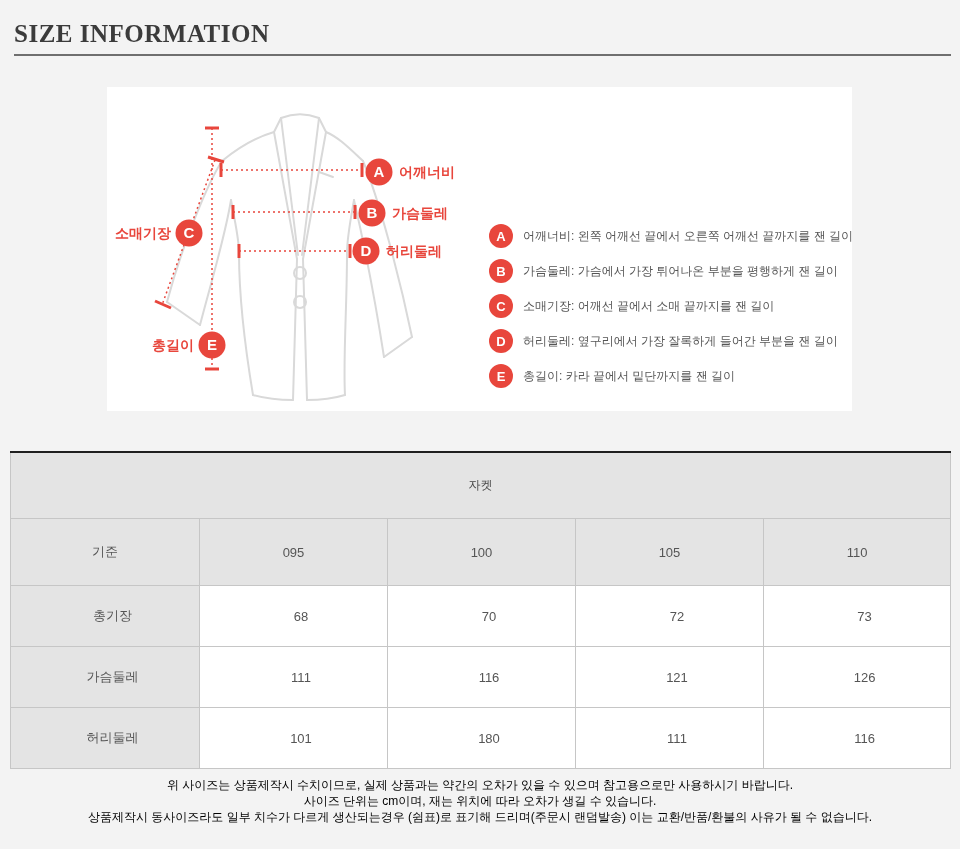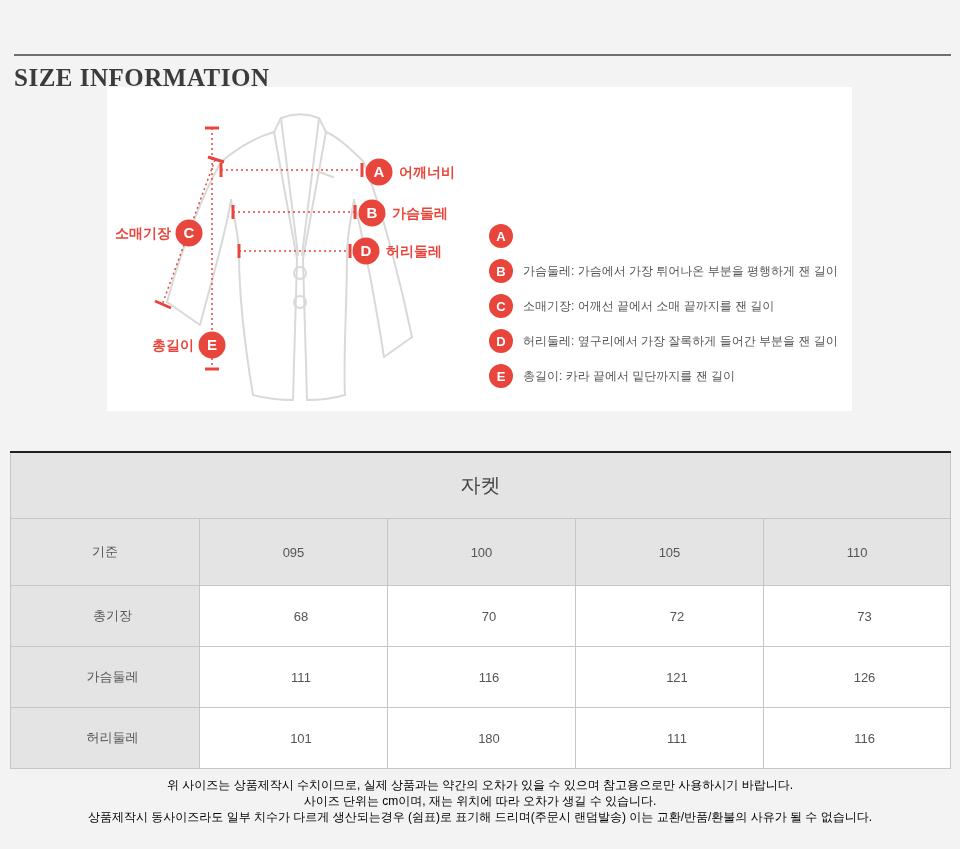--- a/index.html
+++ b/index.html
@@ -13,21 +13,21 @@
   html,body{margin:0;padding:0;}
   body{
     width:960px;height:849px;position:relative;
     background:var(--page-bg);
     font-family:"Liberation Sans","DejaVu Sans",sans-serif;
     overflow:hidden;
   }
   .page-title{
     position:absolute;left:14px;top:20px;
     font-family:"Liberation Serif","DejaVu Serif",serif;
-    font-size:25px;font-weight:bold;color:#3b3b3b;letter-spacing:.5px;margin-top:44px;
+    font-size:25px;font-weight:bold;color:#3b3b3b;letter-spacing:.5px;
   }
   .title-rule{
     position:absolute;left:14px;top:54px;width:937px;height:2px;background:#6f6f6f;
   }
   .card{
     position:absolute;left:107px;top:87px;width:745px;height:324px;background:#ffffff;
   }
   .diagram-svg{position:absolute;left:0;top:0;}
   .badge-letter{
     font-family:"Liberation Sans","DejaVu Sans",sans-serif;
@@ -54,21 +54,21 @@
     border:1px solid var(--line-gray);
     border-top:2px solid #1f1f1f;
   }
   .size-table td{
     border:1px solid var(--line-gray);
     text-align:center;vertical-align:middle;
     font-size:13px;color:var(--text-gray);
   }
   .size-table .gray{background:var(--cell-gray);}
   .size-table .white{background:#ffffff;margin-top:12px;}
-  .row-title td{height:63px;font-size:20px;color:#444;border-left:none;border-right:none;}
+  .row-title td{height:63px;font-size:12px;color:#444;border-left:none;border-right:none;}
   .row-head td{height:64px;}
   .row-data td{height:58px;padding-left:16px;}
   .notes{
     position:absolute;left:0;top:777px;width:960px;
     text-align:center;font-size:12px;color:#000000;line-height:16px;
   }
 </style>
 </head>
 <body>
 
@@ -150,20 +150,21 @@
     <text class="diagram-label" x="292" y="90">어깨너비</text>
     <text class="diagram-label" x="285" y="131">가슴둘레</text>
     <text class="diagram-label" x="64" y="151" text-anchor="end">소매기장</text>
     <text class="diagram-label" x="279" y="169">허리둘레</text>
     <text class="diagram-label" x="87" y="263" text-anchor="end">총길이</text>
   </svg>
 
   <div class="legend">
     <div class="legend-row">
       <div class="legend-badge">A</div>
+      <div class="legend-text">어깨너비: 왼쪽 어깨선 끝에서 오른쪽 어깨선 끝까지를 잰 길이</div>
     </div>
     <div class="legend-row">
       <div class="legend-badge">B</div>
       <div class="legend-text">가슴둘레: 가슴에서 가장 튀어나온 부분을 평행하게 잰 길이</div>
     </div>
     <div class="legend-row">
       <div class="legend-badge">C</div>
       <div class="legend-text">소매기장: 어깨선 끝에서 소매 끝까지를 잰 길이</div>
     </div>
     <div class="legend-row">

